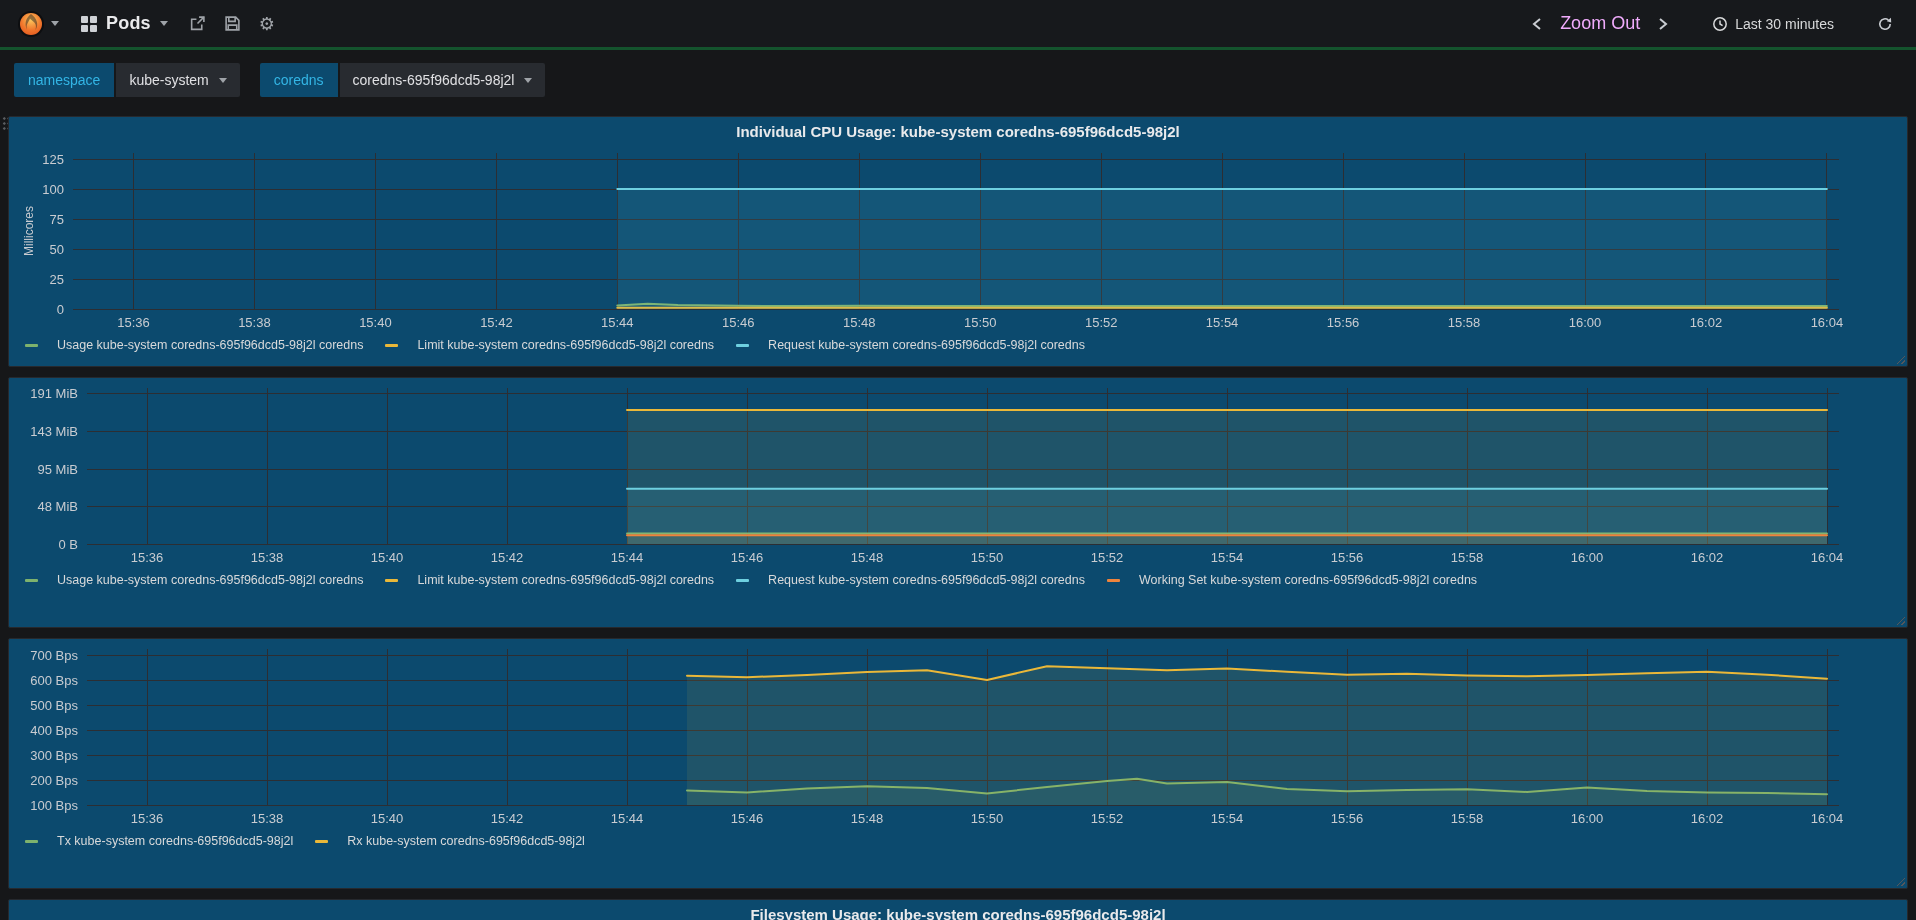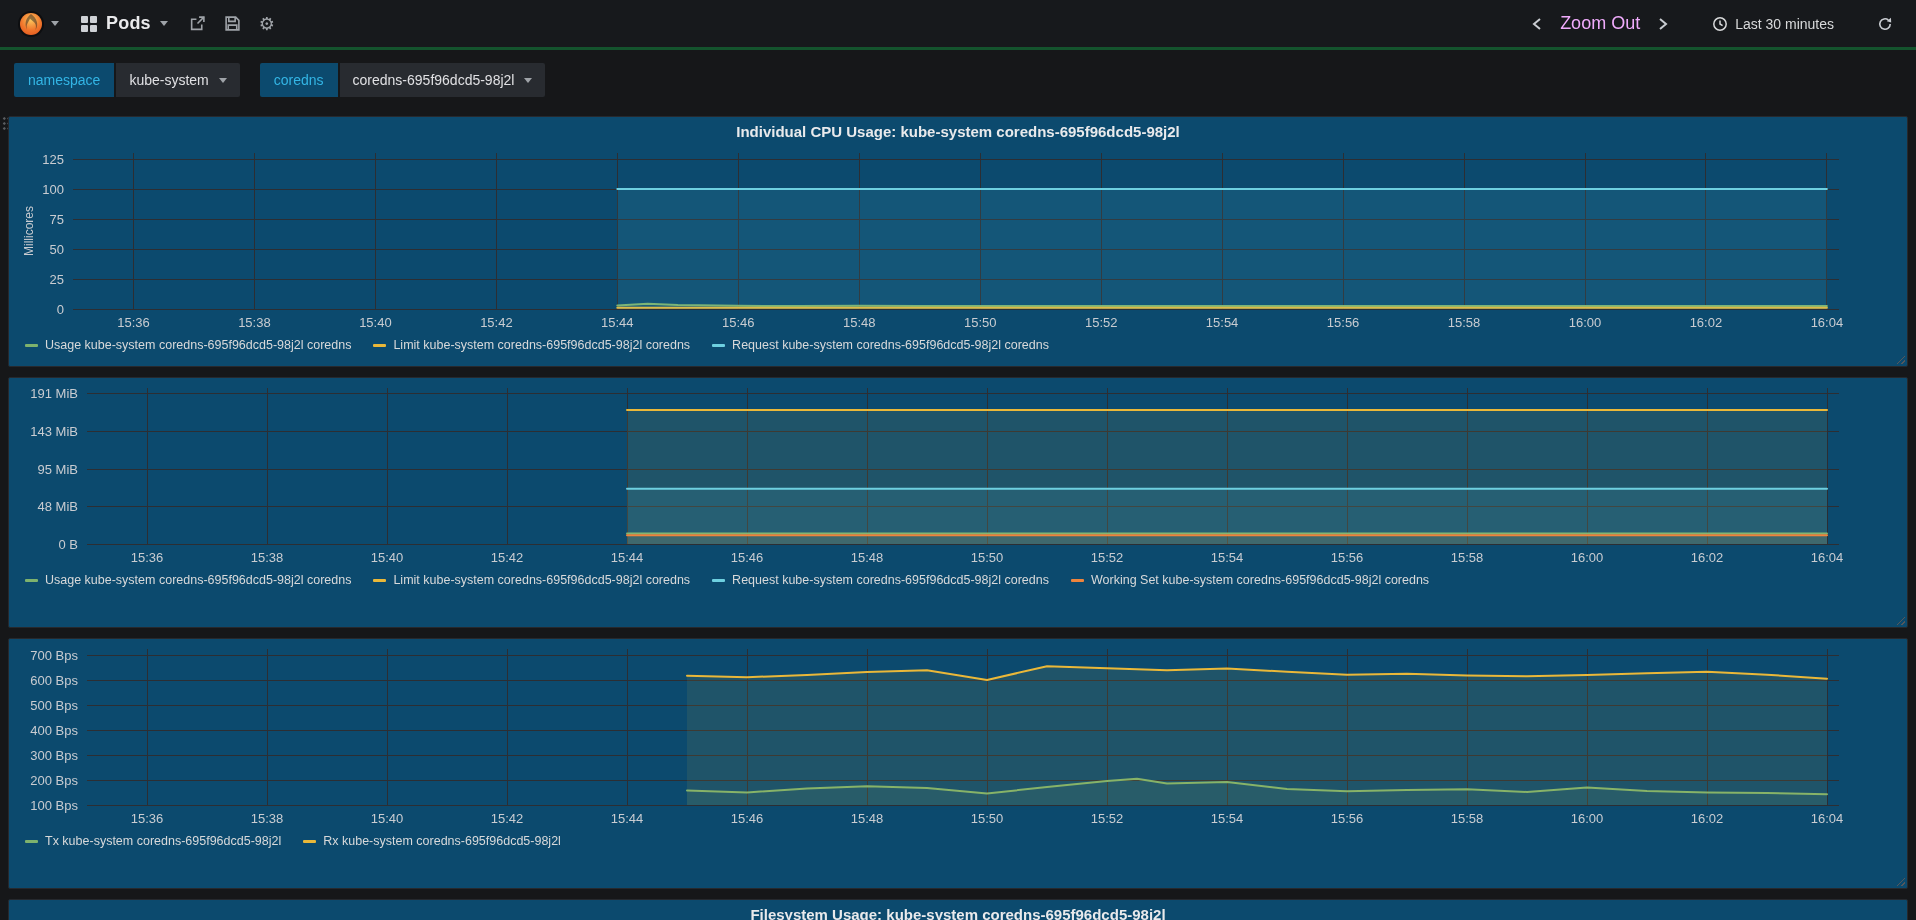--- a/index.html
+++ b/index.html
@@ -37,21 +37,21 @@
   .drag-dots{position:absolute;left:2px;top:6px;width:9px;height:16px;cursor:grab;
     background-image:radial-gradient(circle,#5a5d61 1.1px,transparent 1.4px);
     background-size:4.5px 5px}
   .panel{background:#0c4a6e;border:1px solid #26292e;margin-bottom:10px;height:251px;
     position:relative;padding:2px 8px;border-radius:2px}
   .panel-title{text-align:center;font-size:15px;font-weight:bold;color:#e9eaec;height:26px;
     line-height:26px;cursor:pointer;white-space:nowrap;overflow:hidden}
   svg.chart{width:100%;height:190px;display:block;font-family:inherit}
   .legend{display:flex;align-items:center;gap:22px;padding:3px 8px;font-size:12.5px;color:#d8d9da;
     white-space:nowrap;overflow:hidden}
-  .legend-item{display:flex;align-items:center;gap:7px;cursor:pointer}
+  .legend-item{display:flex;align-items:center;gap:19px;cursor:pointer}
   .legend-icon{width:13px;height:3px;border-radius:1px;display:inline-block}
   .resize-handle{position:absolute;right:2px;bottom:2px;width:11px;height:11px;cursor:nwse-resize;
     background:repeating-linear-gradient(-45deg,transparent 0 2px,#56585c 2px 3px);
     clip-path:polygon(100% 0,100% 100%,0 100%)}
 </style>
 </head>
 <body>
 
 <div class="navbar">
   <div class="logo-btn">

